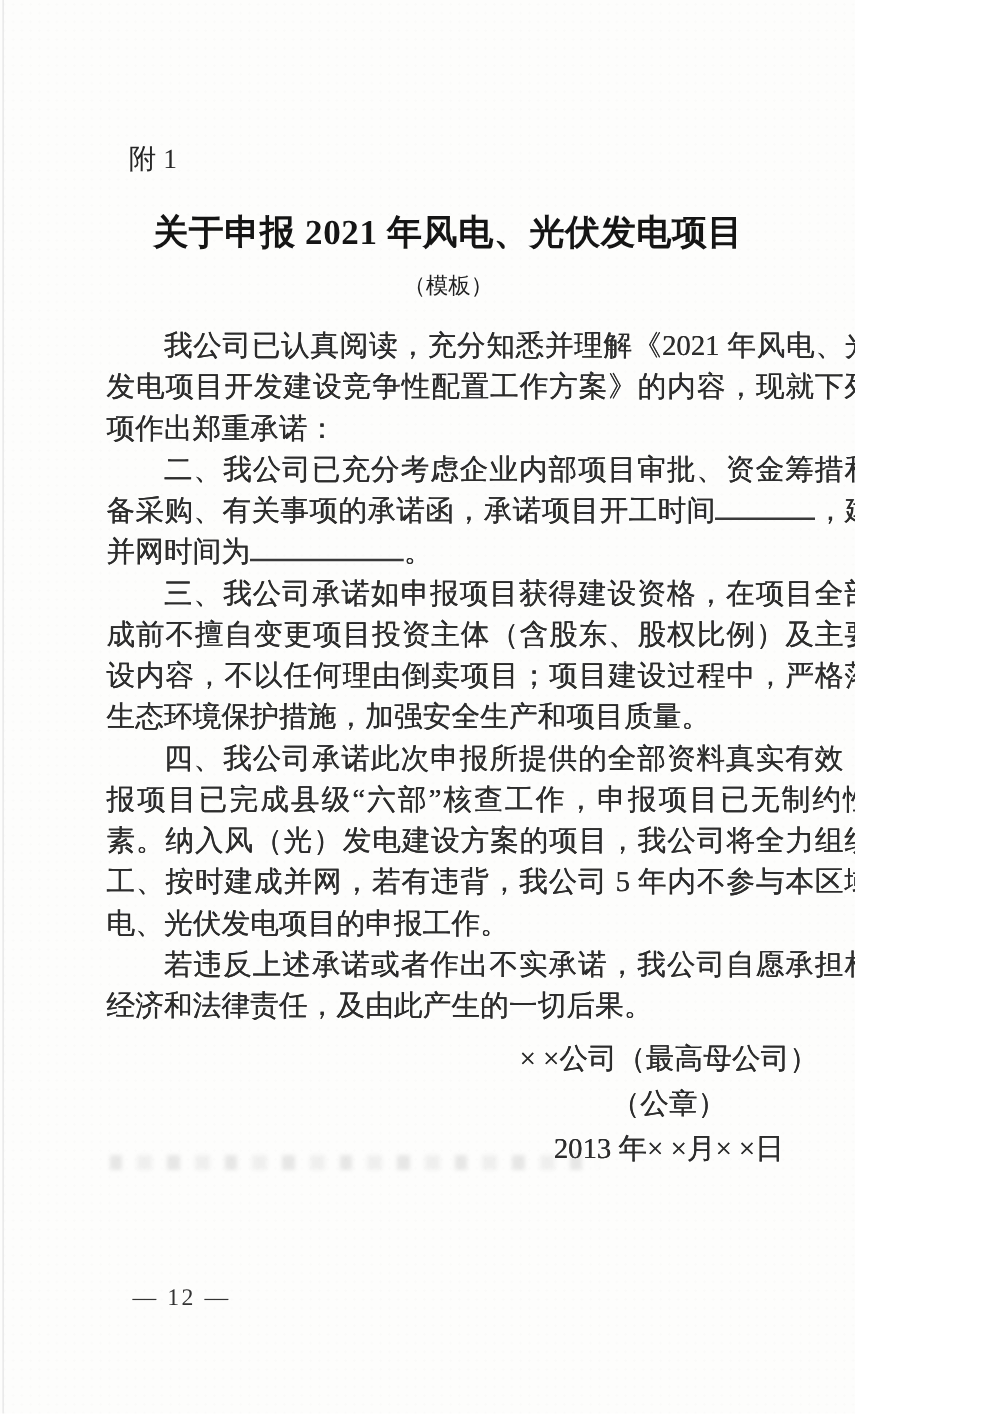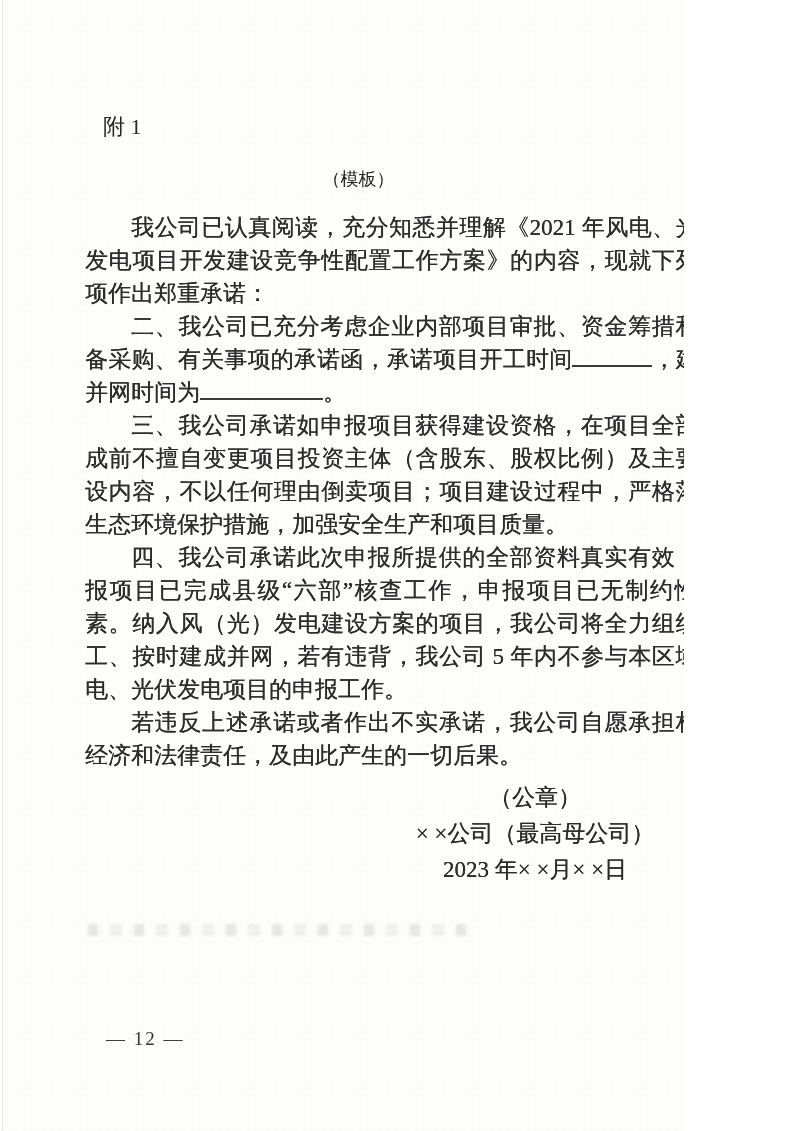--- a/index.html
+++ b/index.html
@@ -35,20 +35,21 @@
 </style>
 </head>
 <body>
 
 <div class="page">
   <div class="edge"></div>
 
   <div class="attachment">附 1</div>
 
   <div class="title-wrap">
+    <h1 class="title-line">关于申报 2021 年风电、光伏发电项目</h1>
     <div class="subtitle">（模板）</div>
   </div>
 
   <div class="body">
     <p>
       <span>我公司已认真阅读，充分知悉并理解《2021 年风电、光伏发电项目开发建设竞争性配置工作方案》的内容，现就下列事项作出郑重承诺：</span>
     </p>
     <p>
       <span>二、我公司已充分考虑企业内部项目审批、资金筹措和设备采购、有关事项的承诺函，承诺项目开工时间</span><span class="blank w80"></span><span>，建成并网时间为</span><span class="blank w123"></span><span>。</span>
     </p>
@@ -59,19 +60,19 @@
       <span>四、我公司承诺此次申报所提供的全部资料真实有效，申报项目已完成县级“六部”核查工作，申报项目已无制约性因素。纳入风（光）发电建设方案的项目，我公司将全力组织开工、按时建成并网，若有违背，我公司 5 年内不参与本区域风电、光伏发电项目的申报工作。</span>
     </p>
     <p>
       <span>若违反上述承诺或者作出不实承诺，我公司自愿承担相应经济和法律责任，及由此产生的一切后果。</span>
     </p>
   </div>
 
   <div class="bleed"></div>
 
   <div class="signature">
+    <div>× ×公司（最高母公司）</div>
     <div>（公章）</div>
-    <div>× ×公司（最高母公司）</div>
-    <div>2023 年× ×月× ×日</div>
+    <div>2013 年× ×月× ×日</div>
   </div>
 
   <div class="pagenum">— 12 —</div>
 </div>
 
 </body></html>

